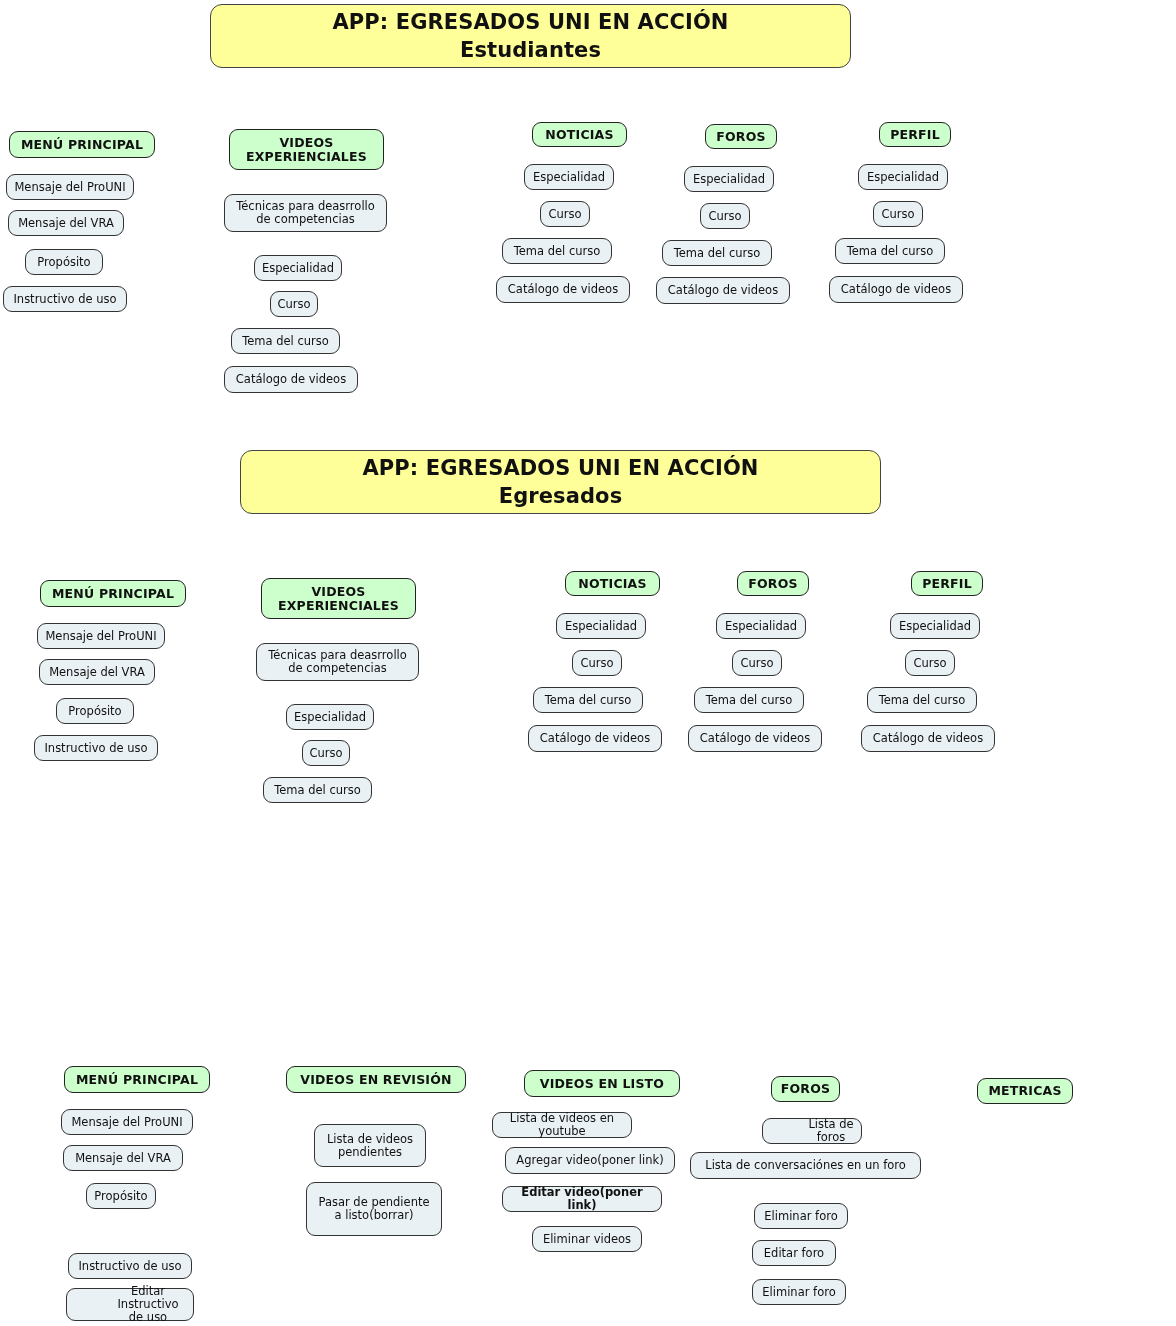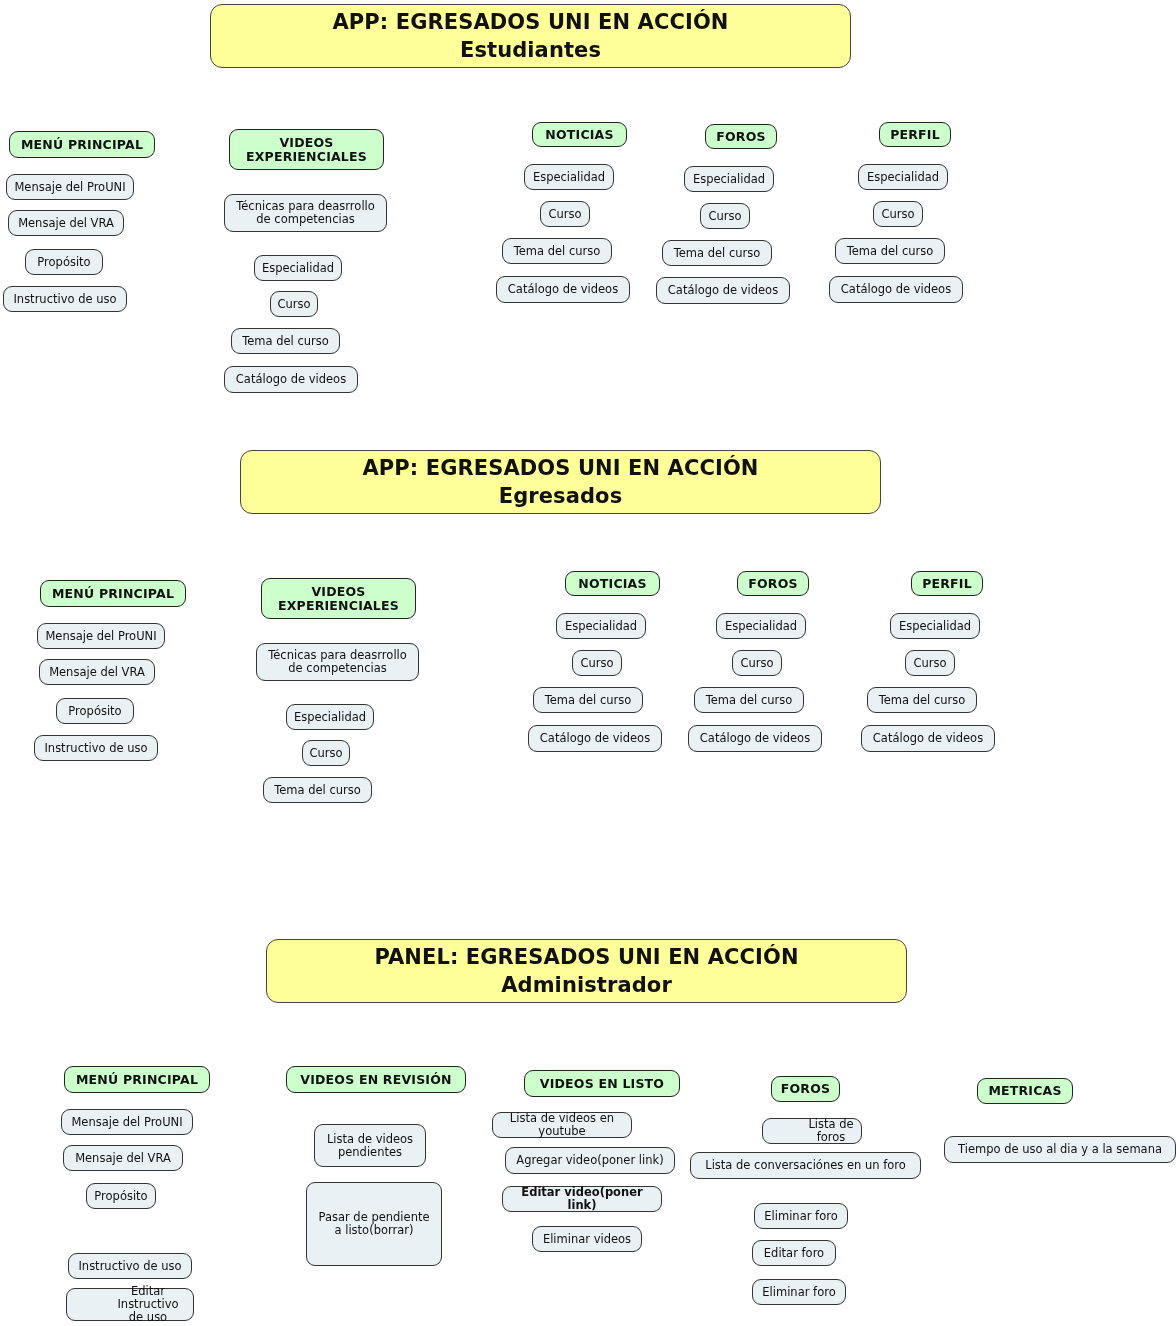--- a/index.html
+++ b/index.html
@@ -99,40 +99,37 @@
     <div class="node header" style="left: 737px; top: 571px; width: 72px; height: 25px;">FOROS</div>
     <div class="node item" style="left: 716px; top: 613px; width: 90px; height: 26px;">Especialidad</div>
     <div class="node item" style="left: 732px; top: 650px; width: 50px; height: 26px;">Curso</div>
     <div class="node item" style="left: 694px; top: 687px; width: 110px; height: 26px;">Tema del curso</div>
     <div class="node item" style="left: 688px; top: 725px; width: 134px; height: 27px;">Catálogo de videos</div>
     <div class="node header" style="left: 911px; top: 571px; width: 72px; height: 25px;">PERFIL</div>
     <div class="node item" style="left: 890px; top: 613px; width: 90px; height: 26px;">Especialidad</div>
     <div class="node item" style="left: 905px; top: 650px; width: 50px; height: 26px;">Curso</div>
     <div class="node item" style="left: 867px; top: 687px; width: 110px; height: 26px;">Tema del curso</div>
     <div class="node item" style="left: 861px; top: 725px; width: 134px; height: 27px;">Catálogo de videos</div>
-    <div class="node title" style="left: 266px; top: 939px; width: 641px; height: 64px;">PANEL: EGRESADOS UNI EN ACCIÓN
-Administrador</div>
     <div class="node header" style="left: 64px; top: 1066px; width: 146px; height: 27px;">MENÚ PRINCIPAL</div>
     <div class="node item" style="left: 61px; top: 1109px; width: 132px; height: 26px;">Mensaje del ProUNI</div>
     <div class="node item" style="left: 63px; top: 1145px; width: 120px; height: 26px;">Mensaje del VRA</div>
     <div class="node item" style="left: 86px; top: 1183px; width: 70px; height: 26px;">Propósito</div>
     <div class="node item" style="left: 68px; top: 1253px; width: 124px; height: 26px;">Instructivo de uso</div>
     <div class="node item" style="left: 66px; top: 1288px; width: 128px; height: 33px; padding-left: 42px;">Editar
 Instructivo de uso</div>
     <div class="node header" style="left: 286px; top: 1066px; width: 180px; height: 27px;">VIDEOS EN REVISIÓN</div>
     <div class="node item" style="left: 314px; top: 1124px; width: 112px; height: 43px;">Lista de videos
 pendientes</div>
-    <div class="node item" style="left: 306px; top: 1182px; width: 136px; height: 84px;">Pasar de pendiente
+    <div class="node item" style="left: 306px; top: 1182px; width: 136px; height: 54px;">Pasar de pendiente
 a listo(borrar)</div>
     <div class="node header" style="left: 524px; top: 1070px; width: 156px; height: 27px;">VIDEOS EN LISTO</div>
     <div class="node item" style="left: 492px; top: 1112px; width: 140px; height: 26px;">Lista de videos en youtube</div>
     <div class="node item" style="left: 505px; top: 1147px; width: 170px; height: 27px;">Agregar video(poner link)</div>
     <div class="node item" style="left: 502px; top: 1186px; width: 160px; height: 26px; font-weight: bold;">Editar video(poner link)</div>
     <div class="node item" style="left: 532px; top: 1226px; width: 110px; height: 26px;">Eliminar videos</div>
     <div class="node header" style="left: 771px; top: 1076px; width: 69px; height: 26px;">FOROS</div>
     <div class="node item" style="left: 762px; top: 1118px; width: 100px; height: 26px; padding-left: 44px;">Lista de foros</div>
     <div class="node item" style="left: 690px; top: 1152px; width: 231px; height: 27px;">Lista de conversaciónes en un foro</div>
     <div class="node item" style="left: 754px; top: 1203px; width: 94px; height: 26px;">Eliminar foro</div>
     <div class="node item" style="left: 752px; top: 1240px; width: 84px; height: 26px;">Editar foro</div>
     <div class="node item" style="left: 752px; top: 1279px; width: 94px; height: 26px;">Eliminar foro</div>
     <div class="node header" style="left: 977px; top: 1078px; width: 96px; height: 26px;">METRICAS</div>
-    <div class="node item" style="left: 944px; top: 1136px; width: 232px; height: 27px;">Tiempo de uso al dia y a la semana</div>
   </div>
 
 </body></html>

